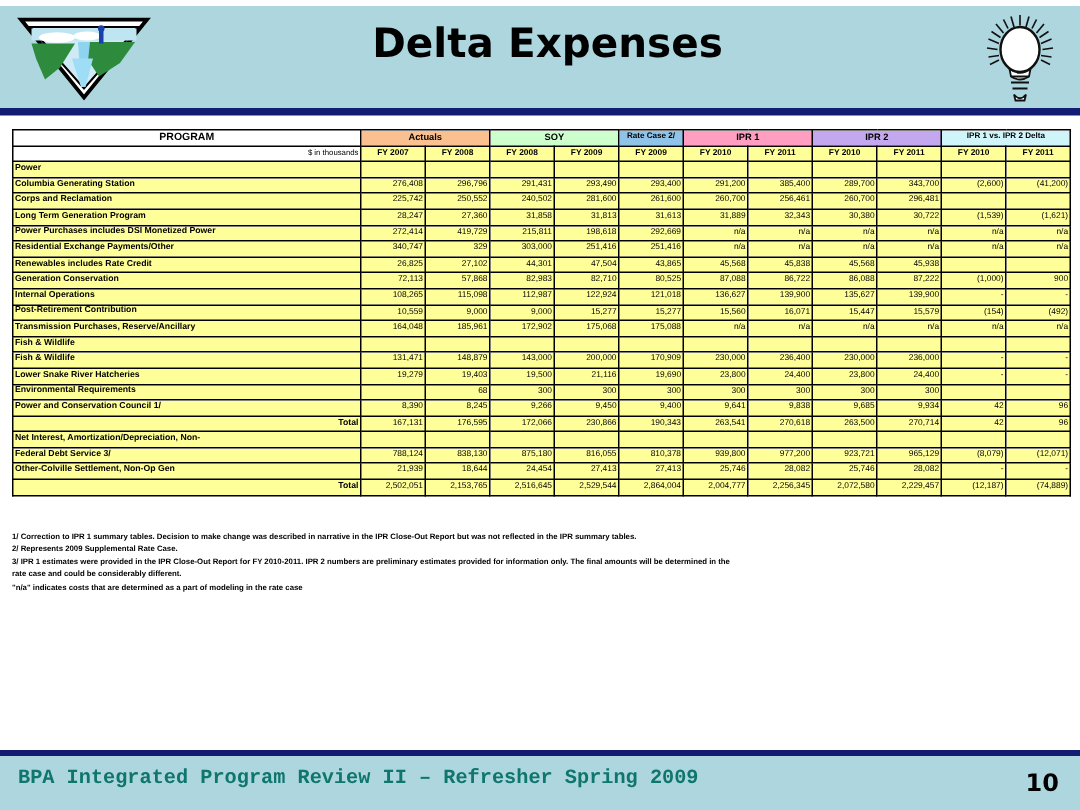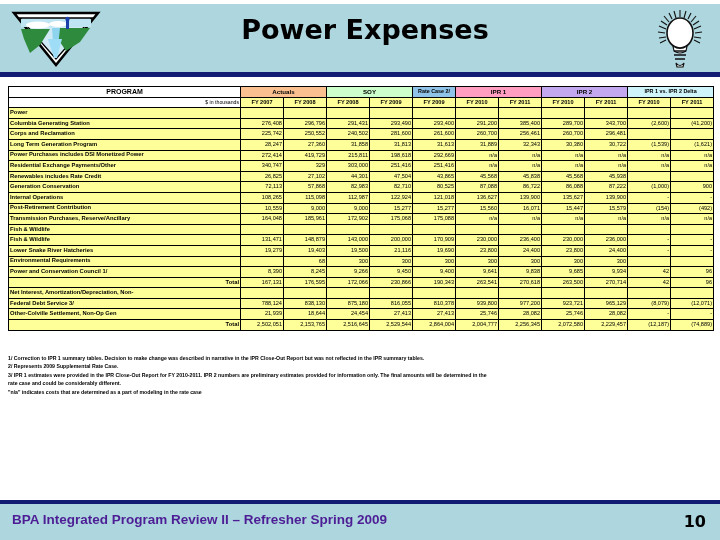--- a/index.html
+++ b/index.html
@@ -145,22 +145,22 @@
     position: absolute;
     left: 0; top: 504px;
     width: 720px; height: 36px;
     background: #aed6de;
   }
   #footer-text {
     position: absolute;
     left: 12px; top: 512px;
     font-size: 13.5px;
     font-weight: bold;
-    color: #4c1d95;
-    font-family: Liberation Sans, sans-serif;
+    color: #0f766e;
+    font-family: Liberation Mono, monospace;
   }
   #footer-page {
     position: absolute;
     right: 14px; top: 512px;
     font-size: 16px;
     font-weight: bold;
     color: #000;
     font-family: "DejaVu Sans", sans-serif;
   }
 </style>
@@ -202,21 +202,21 @@
     <line x1="46" y1="18" x2="39" y2="21"></line>
     <line x1="4" y1="30" x2="11" y2="29"></line>
     <line x1="46" y1="30" x2="39" y2="29"></line>
   </g>
   <ellipse cx="25" cy="25" rx="13" ry="15" fill="#ffffff" stroke="#111111" stroke-width="1.6"></ellipse>
   <path d="M18 38 q7 5 14 0 l-1 5 q-6 4 -12 0 Z" fill="#ffffff" stroke="#111111" stroke-width="1.2"></path>
   <path d="M19 43 h12 M19 47 h12 M20 51 h10" stroke="#111111" stroke-width="1.3" fill="none"></path>
   <path d="M21 55 q4 5 8 0 l-1 4 h-6 Z" fill="#ffffff" stroke="#111111" stroke-width="1.2"></path>
 </svg>
 
-<div id="slide-title">Power Expenses</div>
+<div id="slide-title">Delta Expenses</div>
 <div id="header-rule"></div>
 
 <div id="table-wrap">
   <table class="fin">
     <colgroup>
       <col class="c-prog">
         <col class="c-num">
         <col class="c-num">
         <col class="c-num">
         <col class="c-num">

